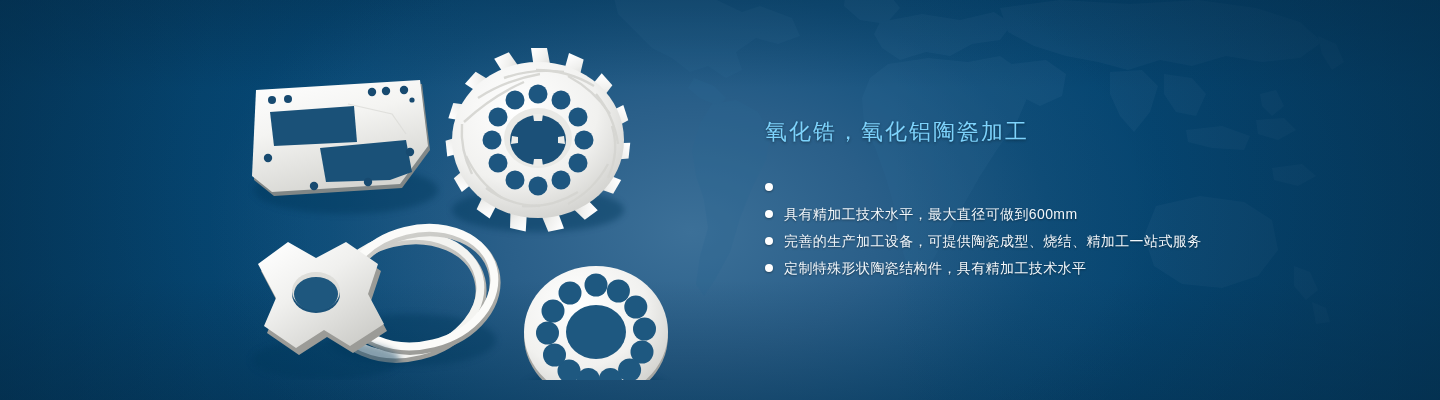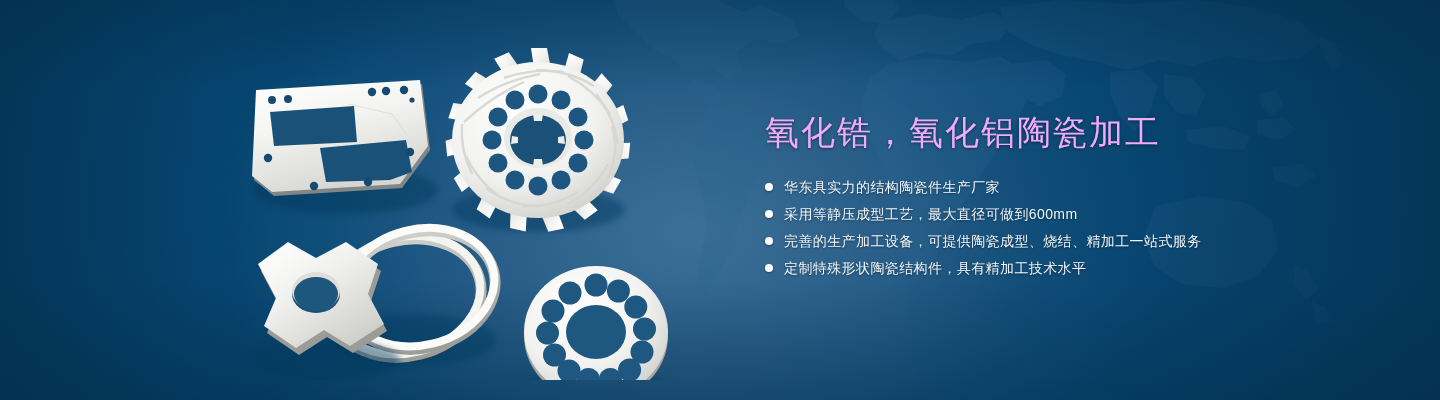--- a/index.html
+++ b/index.html
@@ -37,24 +37,24 @@
   }
   .worldmap path{fill:#2b6691;}
 
   
   .text-block{
     position:absolute;
     left:765px;top:112px;
     width:620px;
   }
   .headline{
-    font-size:34px;
+    font-size:22px;
     line-height:40px;
     letter-spacing:2px;
-    color:#f0abfc;
+    color:#7dd3fc;
     font-weight:400;
     text-shadow:0 1px 3px rgba(0,0,0,.45);
     margin:0 0 24px 0;
     white-space:nowrap;
   }
   .bullets{list-style:none;margin:0;padding:0;}
   .bullet{
     display:flex;align-items:center;
     height:22px;
     margin-bottom:5px;
@@ -337,25 +337,24 @@
       </g>
     </svg>
   </div>
 
   <div class="text-block">
     <h1 class="headline">氧化锆，氧化铝陶瓷加工</h1>
 
     <ul class="bullets">
       <li class="bullet">
         <span class="dot"></span>
-        <span class="bullet-text">华东具实力的结构陶瓷件生产厂家</span>
       </li>
       <li class="bullet">
         <span class="dot"></span>
-        <span class="bullet-text">采用等静压成型工艺，最大直径可做到600mm</span>
+        <span class="bullet-text">具有精加工技术水平，最大直径可做到600mm</span>
       </li>
       <li class="bullet">
         <span class="dot"></span>
         <span class="bullet-text">完善的生产加工设备，可提供陶瓷成型、烧结、精加工一站式服务</span>
       </li>
       <li class="bullet">
         <span class="dot"></span>
         <span class="bullet-text">定制特殊形状陶瓷结构件，具有精加工技术水平</span>
       </li>
     </ul>

